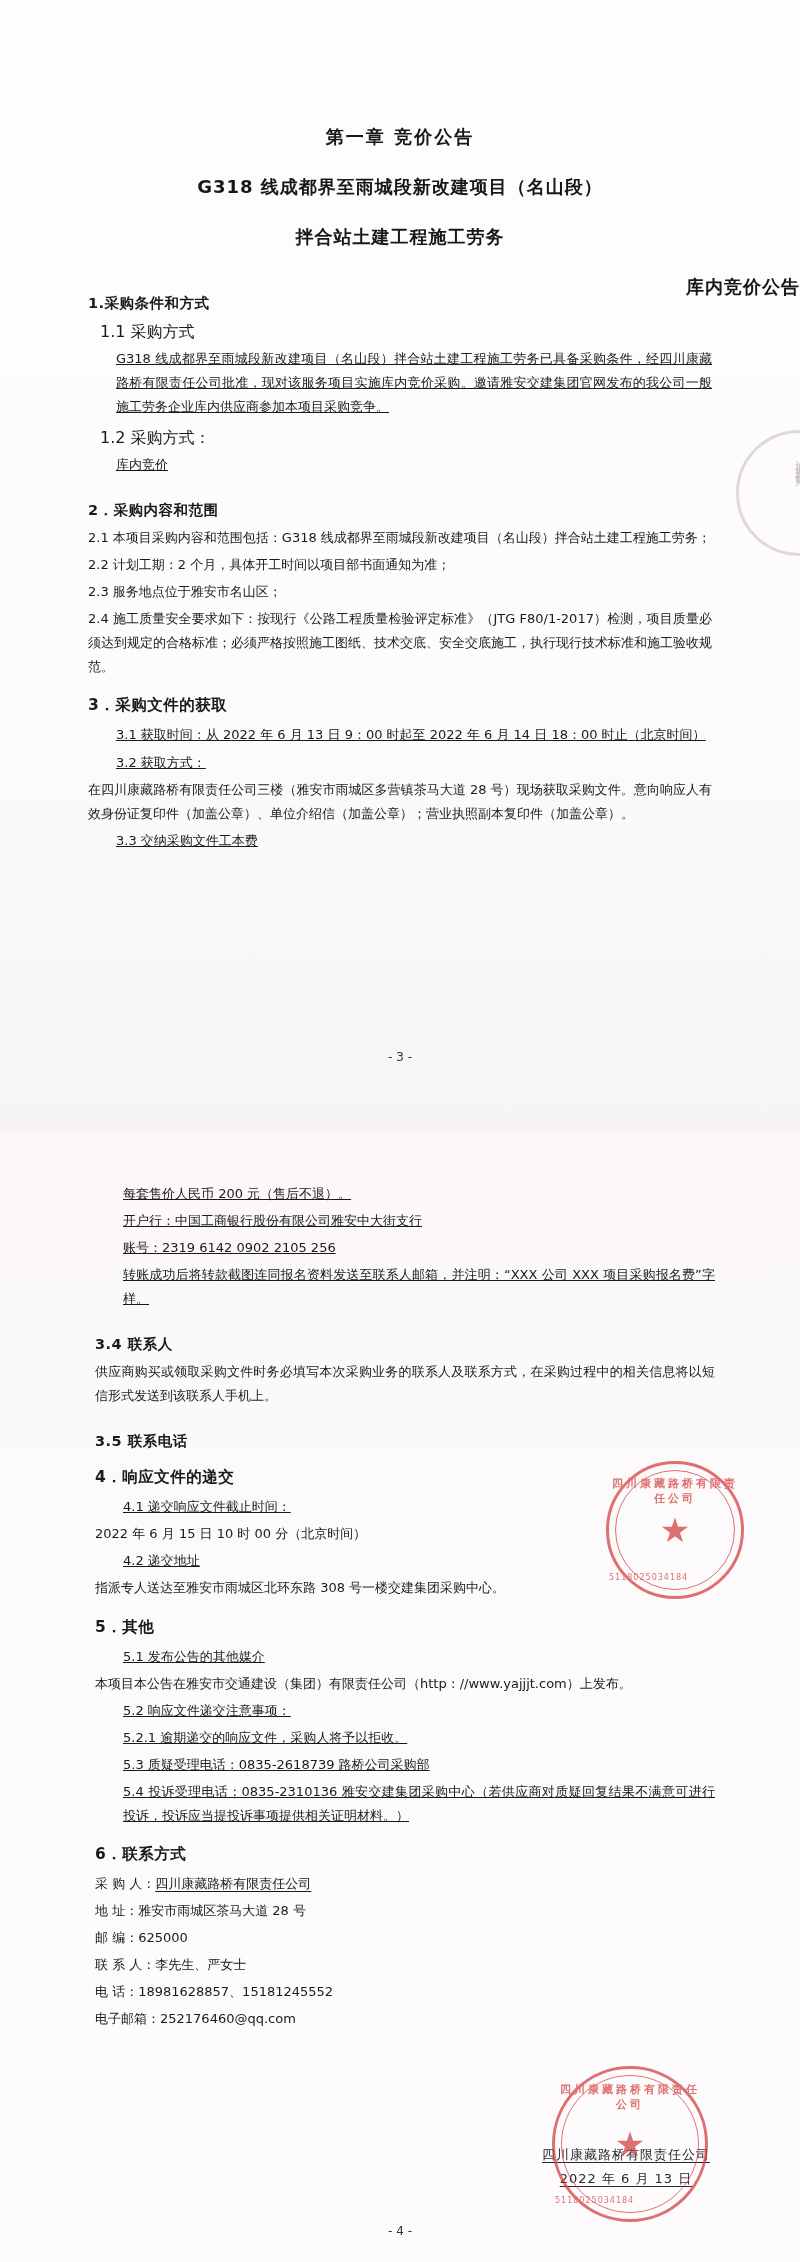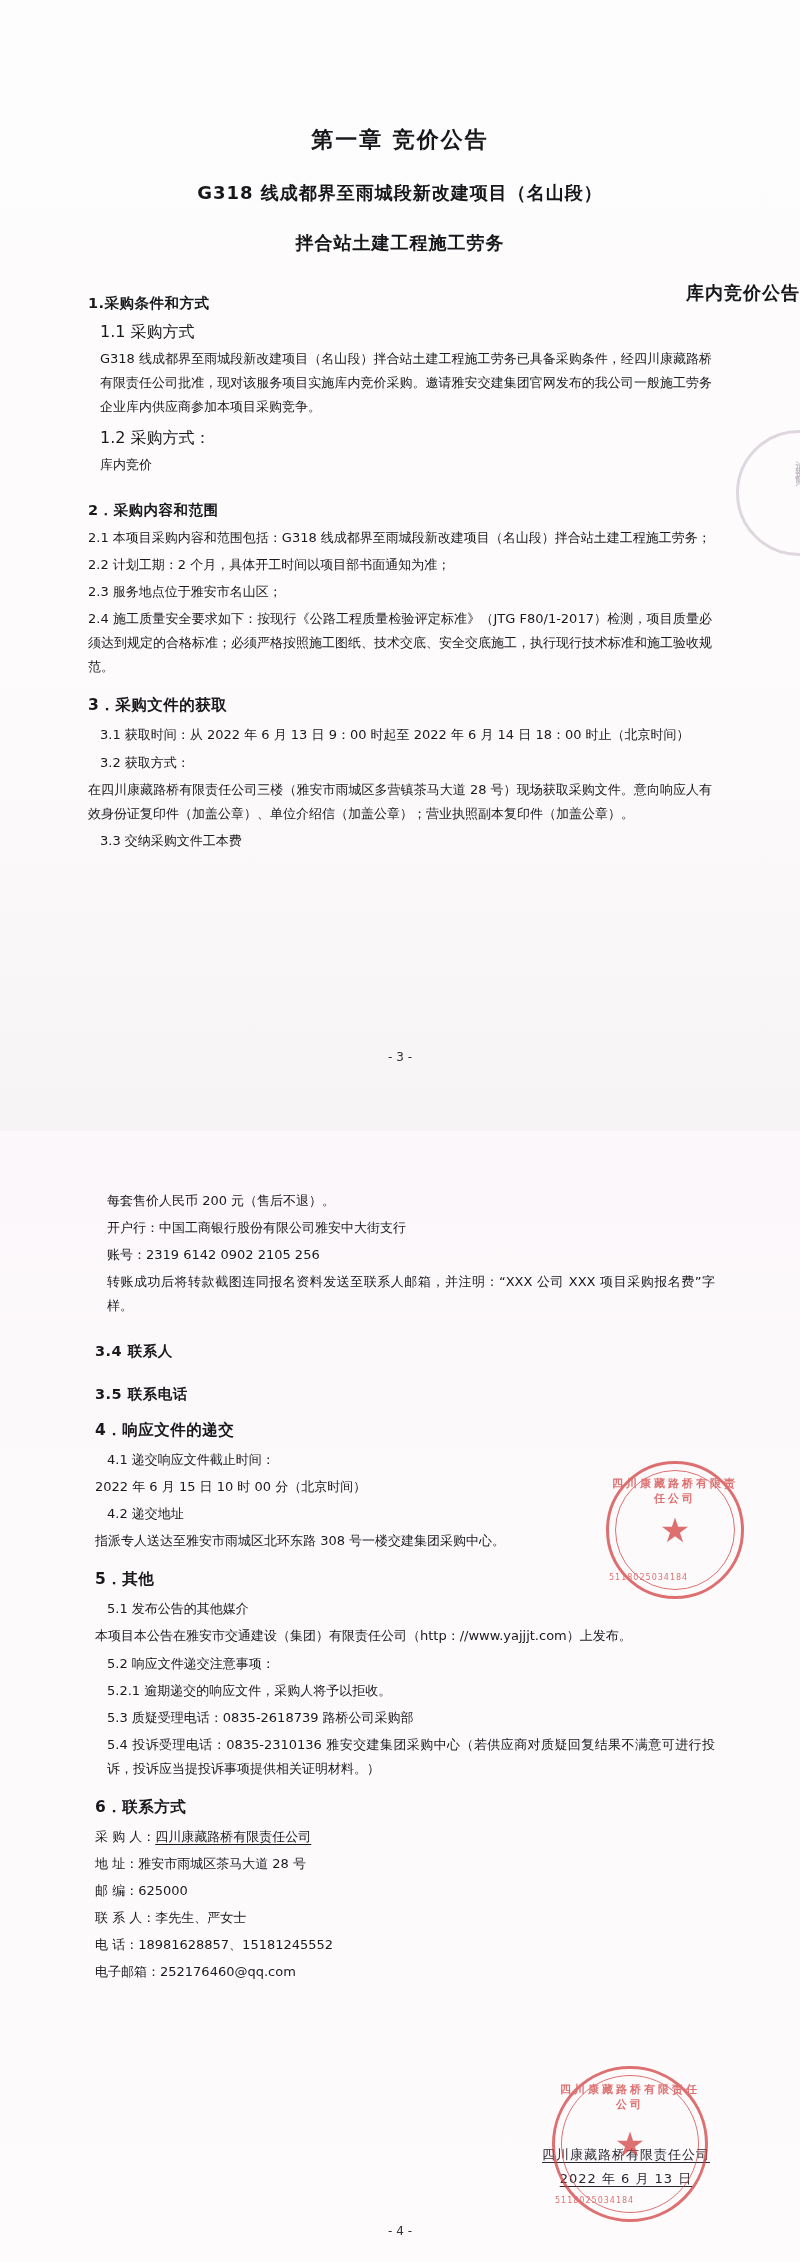--- a/index.html
+++ b/index.html
@@ -5,33 +5,33 @@
   html,body{margin:0;padding:0;background:#b9b4c4;}
   body{font-family:"DejaVu Sans","Liberation Sans",sans-serif;}
   .sheet{width:800px;margin:0 auto;position:relative;}
   .page{position:relative;background:#fdfbfc;overflow:hidden;}
   .page1{width:800px;height:1131px;background:linear-gradient(180deg,#fefdfd 0%,#fdfbfb 60%,#f6f4f4 100%);}
   .page2{width:800px;height:1131px;background:linear-gradient(180deg,#fbf7fa 0%,#fcfafb 40%,#fdfbfc 100%);}
   .gap{height:0;}
   .inner{position:absolute;left:0;top:0;right:0;bottom:0;}
 
   .doc-title{text-align:center;font-weight:bold;color:#17161a;}
-  .t1{font-size:22px;letter-spacing:2px;margin-top:125px;}
+  .t1{font-size:18px;letter-spacing:2px;margin-top:125px;}
   .t2{font-size:18px;letter-spacing:1px;margin-top:26px;}
   .t3{font-size:18px;letter-spacing:1px;margin-top:26px;}
   .t4{font-size:18px;letter-spacing:1px;margin-top:26px;text-align:right;}
 
   .body1{position:absolute;left:88px;top:270px;width:624px;color:#1a191d;}
-  .body2{position:absolute;left:95px;top:55px;width:620px;color:#1a191d;}
+  .body2{position:absolute;left:95px;top:48px;width:620px;color:#1a191d;}
 
   .h2{font-size:14.5px;font-weight:bold;margin:24px 0 6px 0;letter-spacing:0.5px;}
   .h2b{font-size:15.5px;font-weight:bold;margin:16px 0 7px 0;letter-spacing:0.5px;}
   .h3{font-size:16px;margin:9px 0 4px 12px;}
   .p{font-size:13px;line-height:1.85;text-align:justify;margin:3px 0;}
-  .ind1{margin-left:12px;}
+  .ind1{margin-left:28px;text-decoration:underline;}
   .u{text-decoration:underline;text-underline-offset:3px;}
   .pgnum{position:absolute;left:0;right:0;text-align:center;font-size:12px;color:#333;}
 
   
   .stamp{position:absolute;border-radius:50%;border:3px solid #d23b3b;opacity:.72;}
   .stamp .inner-ring{position:absolute;inset:6px;border-radius:50%;border:1px solid #d23b3b;}
   .stamp .star{position:absolute;left:50%;top:50%;transform:translate(-50%,-50%);color:#d23b3b;font-size:34px;line-height:1;}
   .stamp .arc{position:absolute;left:0;right:0;text-align:center;color:#d23b3b;font-size:11px;font-weight:bold;letter-spacing:3px;}
   .stamp .num{position:absolute;left:0;right:0;bottom:14px;color:#d23b3b;font-size:8px;letter-spacing:1px;}
   .stamp-edge{position:absolute;border:3px solid #c7b9c9;border-radius:50%;opacity:.55;}
@@ -81,20 +81,21 @@
   <div class="gap"></div>
 
   <div class="page page2">
     <div class="inner">
       <div class="body2" id="body-page2">
           <div class="p ind1">每套售价人民币 200 元（售后不退）。</div>
           <div class="p ind1">开户行：中国工商银行股份有限公司雅安中大街支行</div>
           <div class="p ind1">账号：2319 6142 0902 2105 256</div>
           <div class="p ind1">转账成功后将转款截图连同报名资料发送至联系人邮箱，并注明：“XXX 公司 XXX 项目采购报名费”字样。</div>
           <div class="h2">3.4 联系人</div>
+          <div class="p">供应商购买或领取采购文件时务必填写本次采购业务的联系人及联系方式，在采购过程中的相关信息将以短信形式发送到该联系人手机上。</div>
           <div class="h2">3.5 联系电话</div>
           <div class="h2b">4．响应文件的递交</div>
           <div class="p ind1">4.1 递交响应文件截止时间：</div>
           <div class="p">2022 年 6 月 15 日 10 时 00 分（北京时间）</div>
           <div class="p ind1">4.2 递交地址</div>
           <div class="p">指派专人送达至雅安市雨城区北环东路 308 号一楼交建集团采购中心。</div>
           <div class="h2b">5．其他</div>
           <div class="p ind1">5.1 发布公告的其他媒介</div>
           <div class="p">本项目本公告在雅安市交通建设（集团）有限责任公司（http：//www.yajjjt.com）上发布。</div>
           <div class="p ind1">5.2 响应文件递交注意事项：</div>

